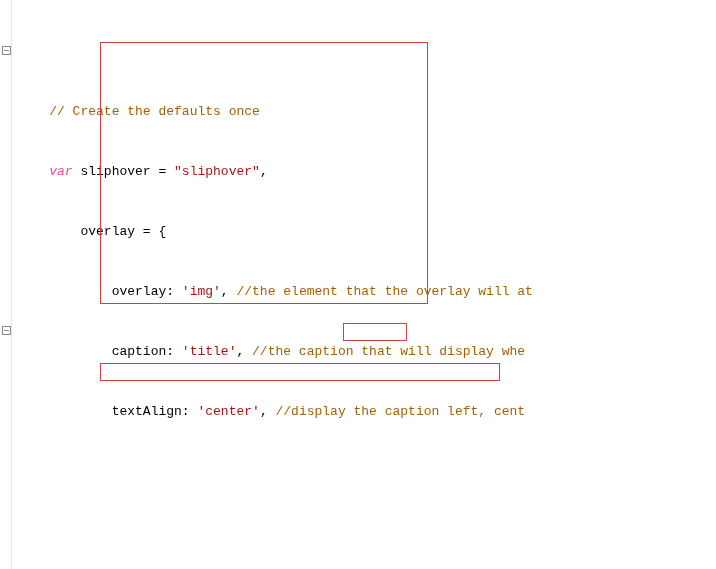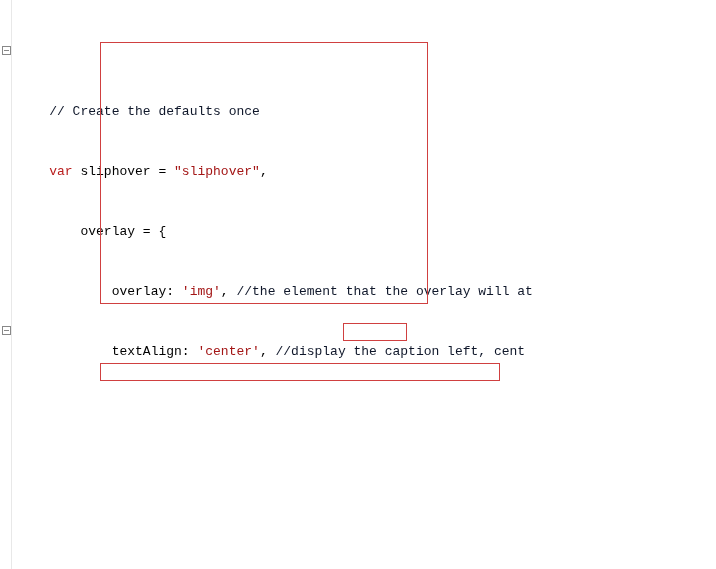--- a/index.html
+++ b/index.html
@@ -39,22 +39,22 @@
   left: 1px;
   top: 3px;
   width: 5px;
   height: 1px;
   background: #888;
 }
 .code {
   margin-left: 18px;
 }
 .line { height: 20px; position: relative; }
-.c-comment { color: #0f172a; }
-.c-kw { color: #b91c1c; }
+.c-comment { color: #a16207; }
+.c-kw { color: #ec4899; font-style: italic; }
 .c-str { color: #a31515; }
 .box1 {
   position: absolute;
   border: 1px solid #d04040;
   left: 100px;
   top: 42px;
   width: 328px;
   height: 262px;
   pointer-events: none;
 }
@@ -83,20 +83,21 @@
 <div class="editor">
   <div class="gutter">
     <div class="fold" style="top:46px"></div>
     <div class="fold" style="top:326px"></div>
   </div>
   <div class="code">
     <div class="line"><span>    </span><span class="c-comment">// Create the defaults once</span></div>
     <div class="line"><span>    </span><span class="c-kw">var</span><span> sliphover = </span><span class="c-str">"sliphover"</span><span>,</span></div>
     <div class="line"><span>        </span><span>overlay = {</span></div>
     <div class="line"><span>            </span><span>overlay: </span><span class="c-str">'img'</span><span>, </span><span class="c-comment">//the element that the overlay will at</span></div>
+    <div class="line"><span>            </span><span>caption: </span><span class="c-str">'title'</span><span>, </span><span class="c-comment">//the caption that will display whe</span></div>
     <div class="line"><span>            </span><span>textAlign: </span><span class="c-str">'center'</span><span>, </span><span class="c-comment">//display the caption left, cent</span></div>
     
     
     
     
     
     
     
     
     

